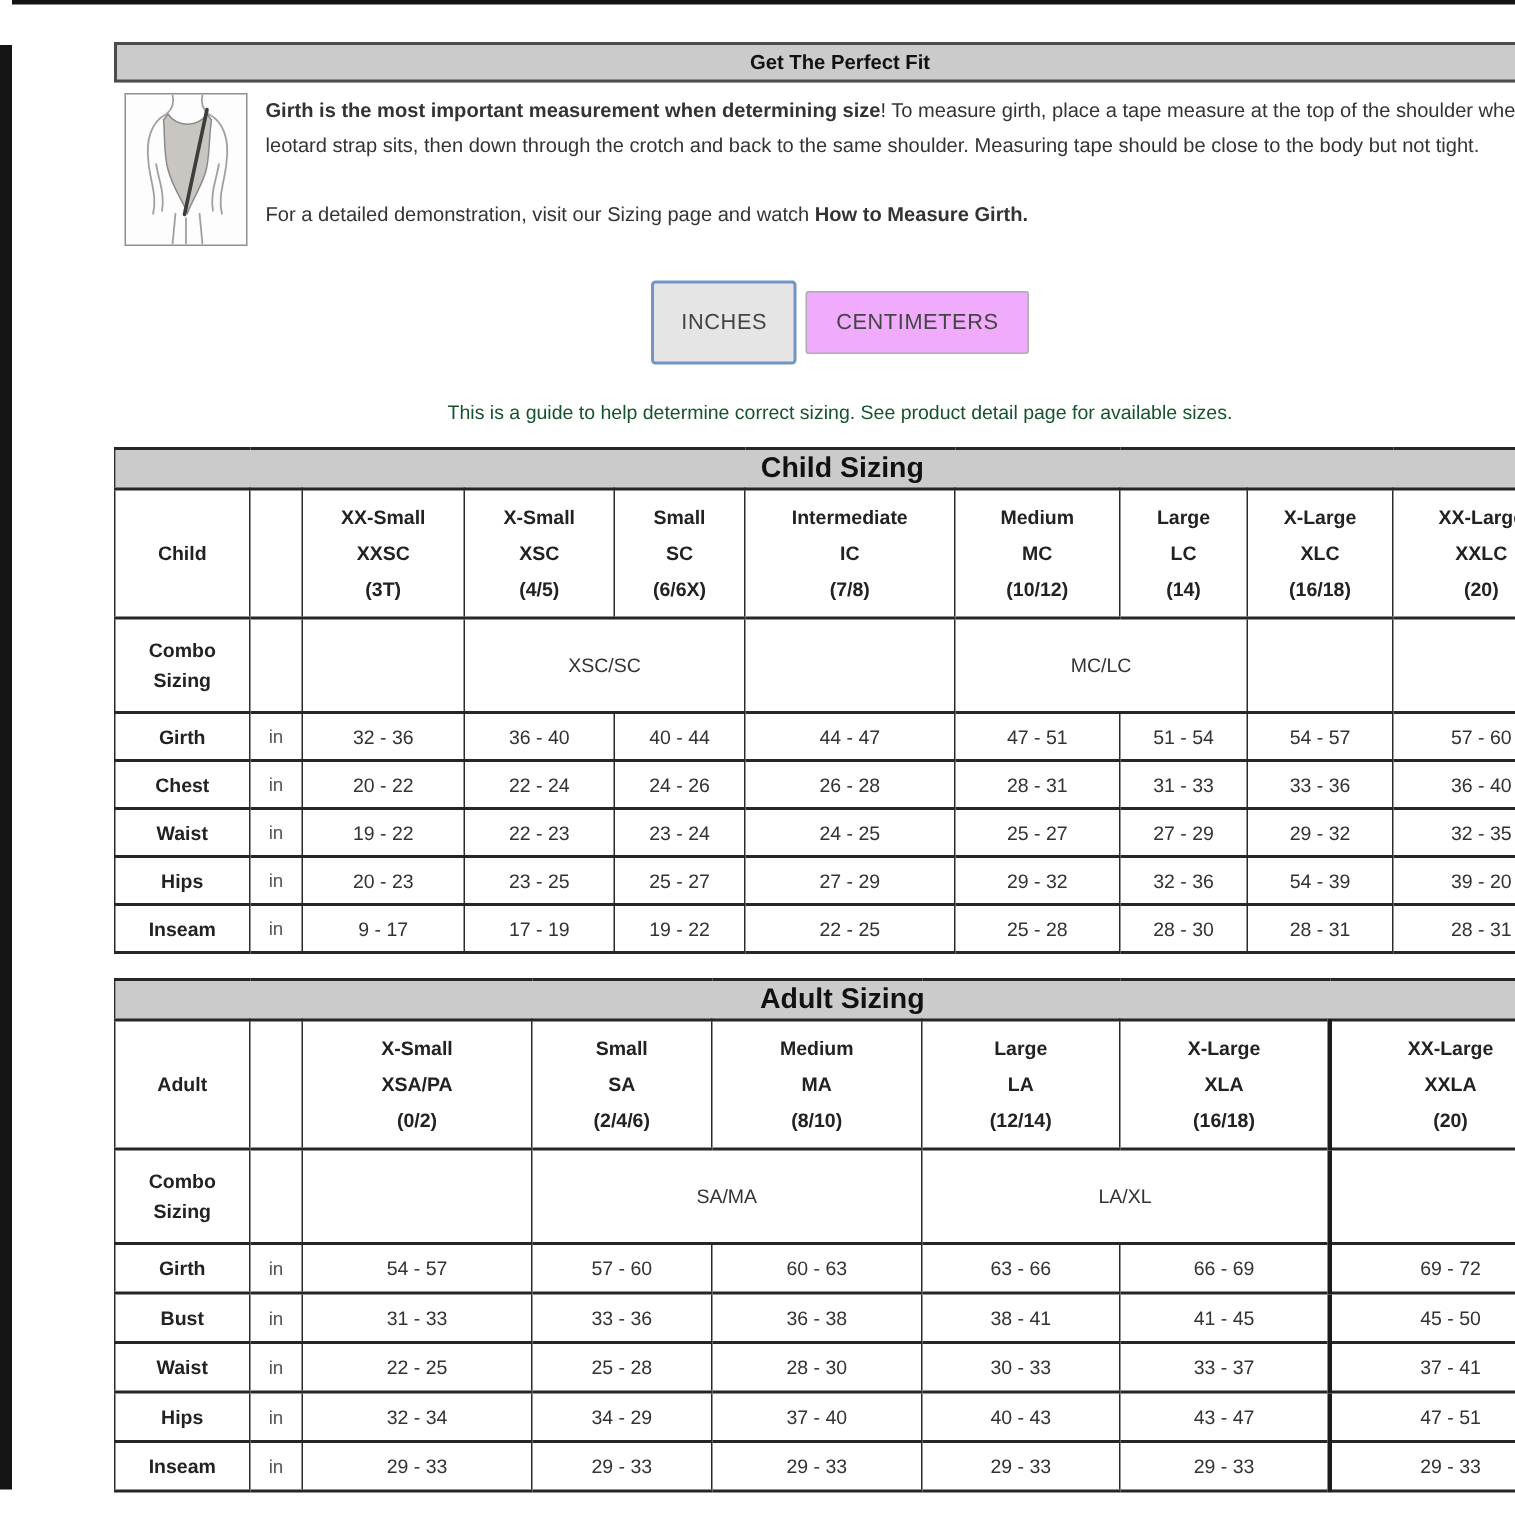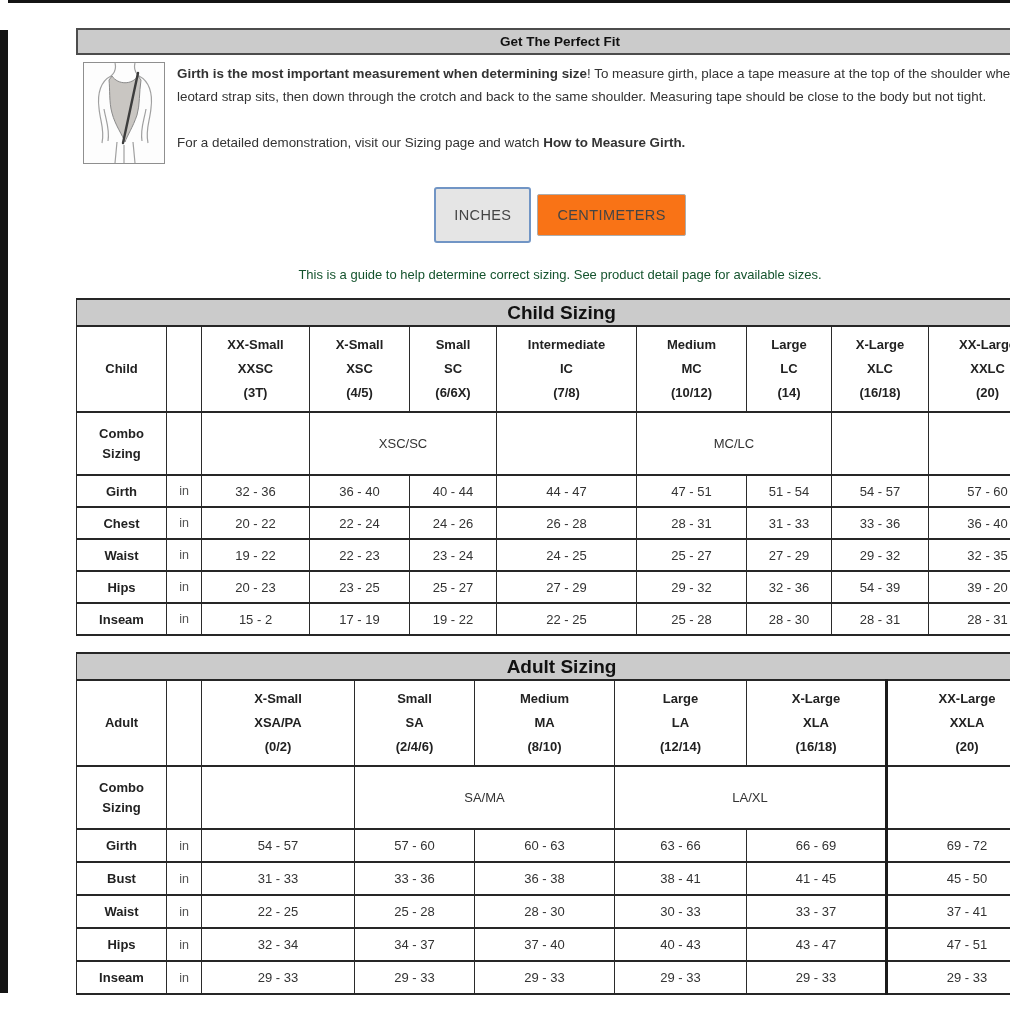--- a/index.html
+++ b/index.html
@@ -18,21 +18,21 @@
 
   .intro{display:flex;align-items:flex-start;margin-top:7px;}
   .illustration{width:80px;height:100px;border:1px solid #8f8f8f;background:#fdfdfd;flex:none;margin-left:7px;}
   .intro-text{flex:1;text-align:left;font-size:13.4px;color:#333;line-height:1.75;padding:0 2px 0 12px;}
   .intro-text p{margin:0;}
   .demo-line{margin-top:22px !important;}
 
   .unit-buttons{margin-top:23px;text-align:center;}
   .unit-btn{
     font-family:inherit;font-size:14.5px;color:#444;letter-spacing:.4px;
-    background:#f97316;border:1px solid #adadad;border-radius:2px;
+    background:#f0abfc;border:1px solid #adadad;border-radius:2px;
     padding:12px 19px;margin:0 3px;cursor:pointer;vertical-align:middle;
   }
   .unit-btn.selected{background:#e5e5e5;border:2px solid #7195c5;border-radius:3px;padding:18px 18px;}
 
   .guide-note{margin:24px 0 0;text-align:center;font-size:13px;color:#14532d;}
 
   table.sizing{border-collapse:collapse;table-layout:fixed;width:968px;margin-top:16px;}
   table.sizing td{
     border:1px solid #2b2b2b;border-top:2px solid #262626;border-bottom:2px solid #262626;
     text-align:center;vertical-align:middle;font-size:13px;color:#333;padding:0 2px;overflow:hidden;
@@ -205,21 +205,21 @@
           <td class="value-cell">25 - 27</td>
           <td class="value-cell">27 - 29</td>
           <td class="value-cell">29 - 32</td>
           <td class="value-cell">32 - 36</td>
           <td class="value-cell">54 - 39</td>
           <td class="value-cell">39 - 20</td>
         </tr>
         <tr class="data-row">
           <td class="row-label">Inseam</td>
           <td class="unit-cell">in</td>
-          <td class="value-cell">15 - 2</td>
+          <td class="value-cell">9 - 17</td>
           <td class="value-cell">17 - 19</td>
           <td class="value-cell">19 - 22</td>
           <td class="value-cell">22 - 25</td>
           <td class="value-cell">25 - 28</td>
           <td class="value-cell">28 - 30</td>
           <td class="value-cell">28 - 31</td>
           <td class="value-cell">28 - 31</td>
         </tr>
       </tbody>
     </table>
@@ -307,21 +307,21 @@
           <td class="value-cell">25 - 28</td>
           <td class="value-cell">28 - 30</td>
           <td class="value-cell">30 - 33</td>
           <td class="value-cell">33 - 37</td>
           <td class="value-cell thick-left">37 - 41</td>
         </tr>
         <tr class="data-row">
           <td class="row-label">Hips</td>
           <td class="unit-cell">in</td>
           <td class="value-cell">32 - 34</td>
-          <td class="value-cell">34 - 37</td>
+          <td class="value-cell">34 - 29</td>
           <td class="value-cell">37 - 40</td>
           <td class="value-cell">40 - 43</td>
           <td class="value-cell">43 - 47</td>
           <td class="value-cell thick-left">47 - 51</td>
         </tr>
         <tr class="data-row">
           <td class="row-label">Inseam</td>
           <td class="unit-cell">in</td>
           <td class="value-cell">29 - 33</td>
           <td class="value-cell">29 - 33</td>

